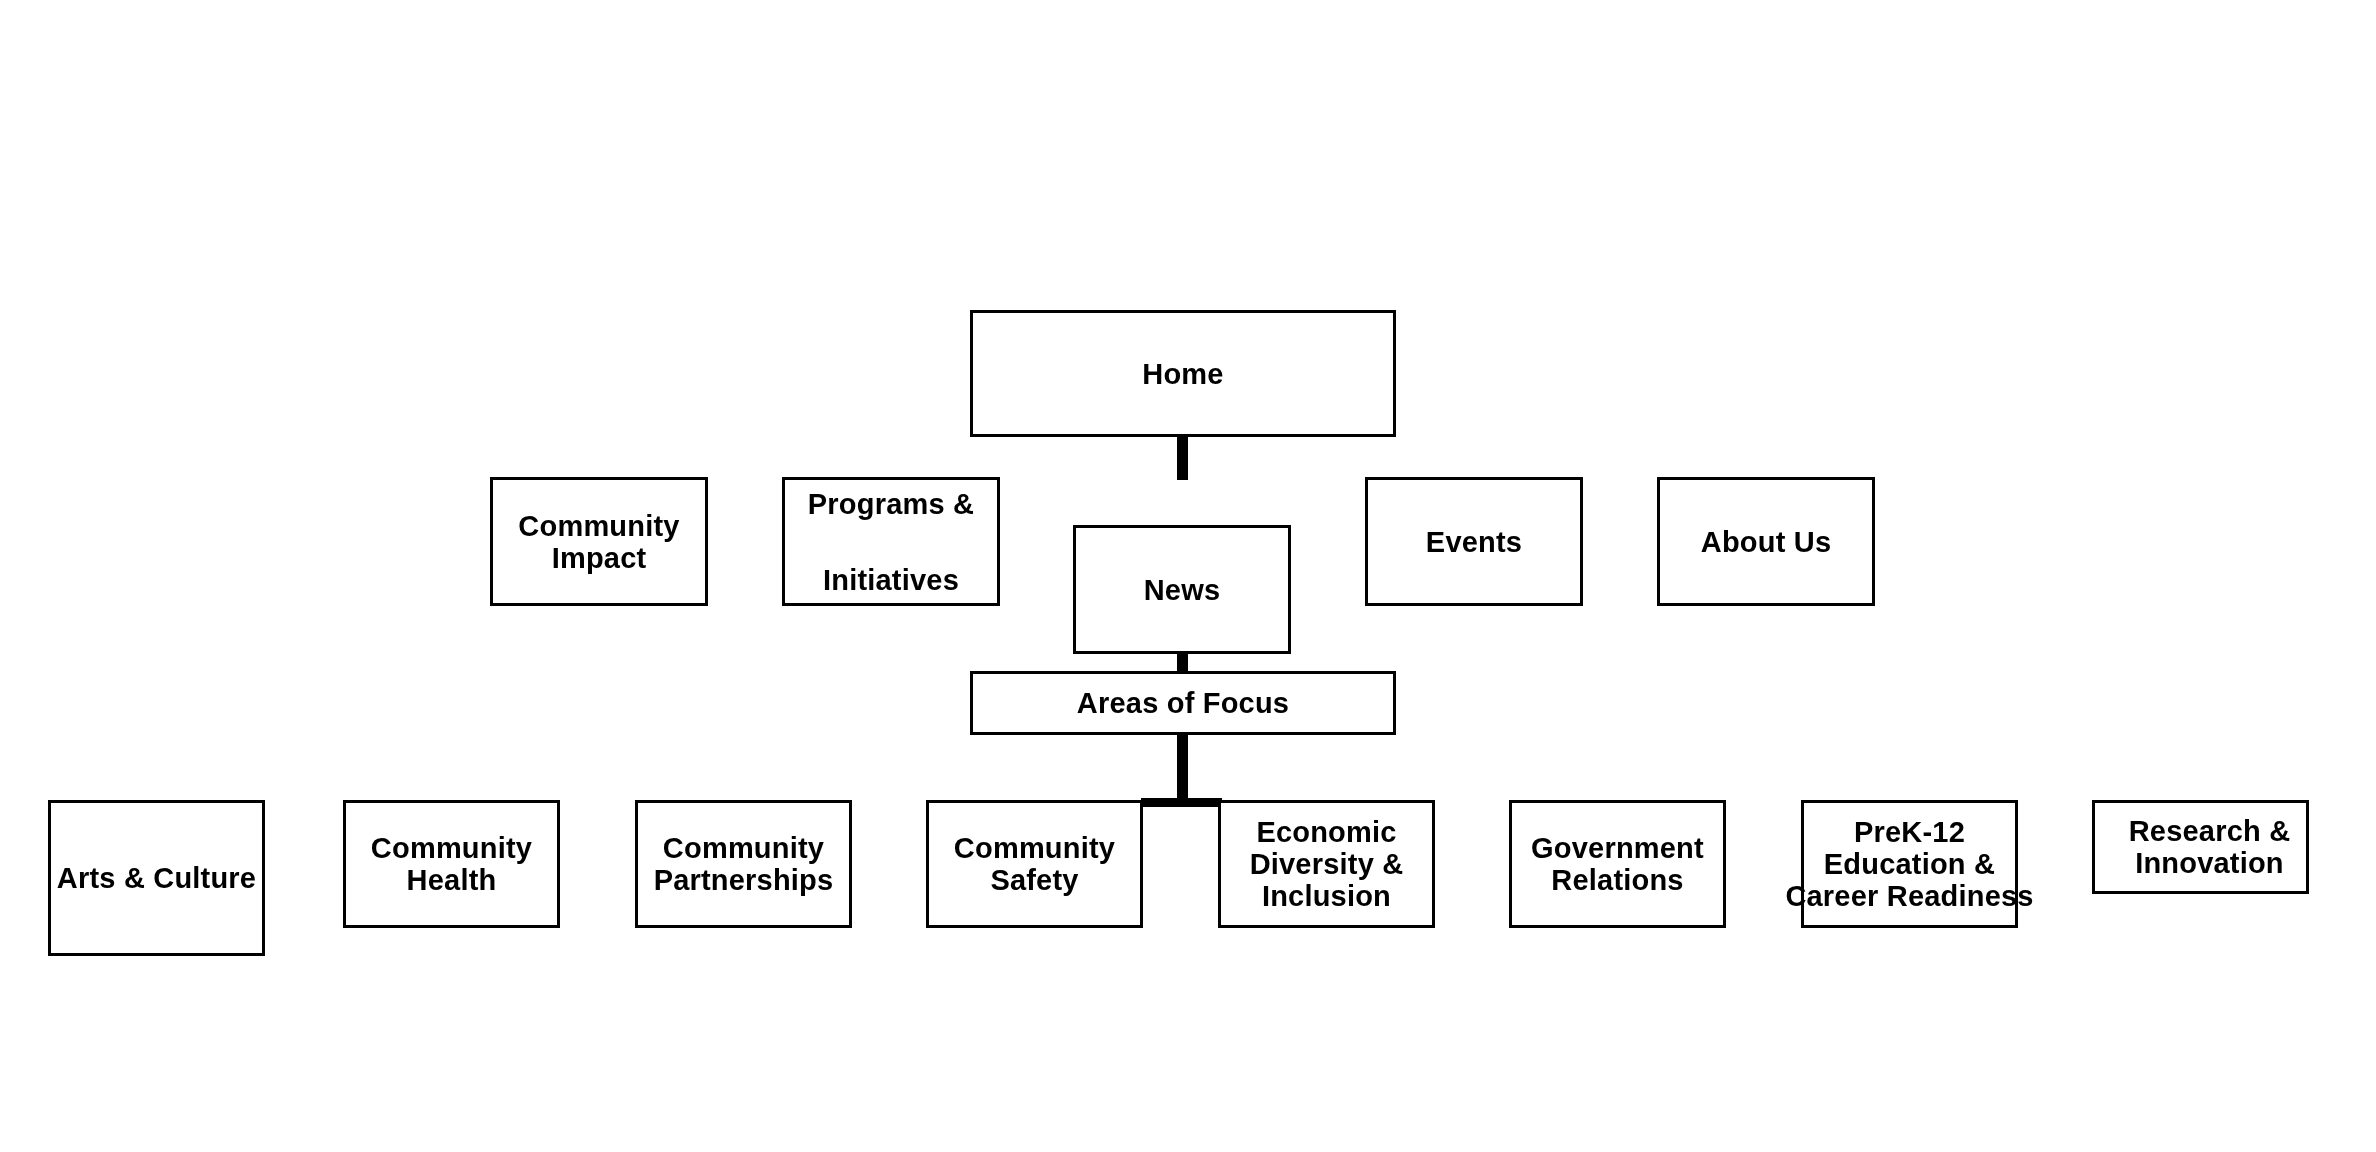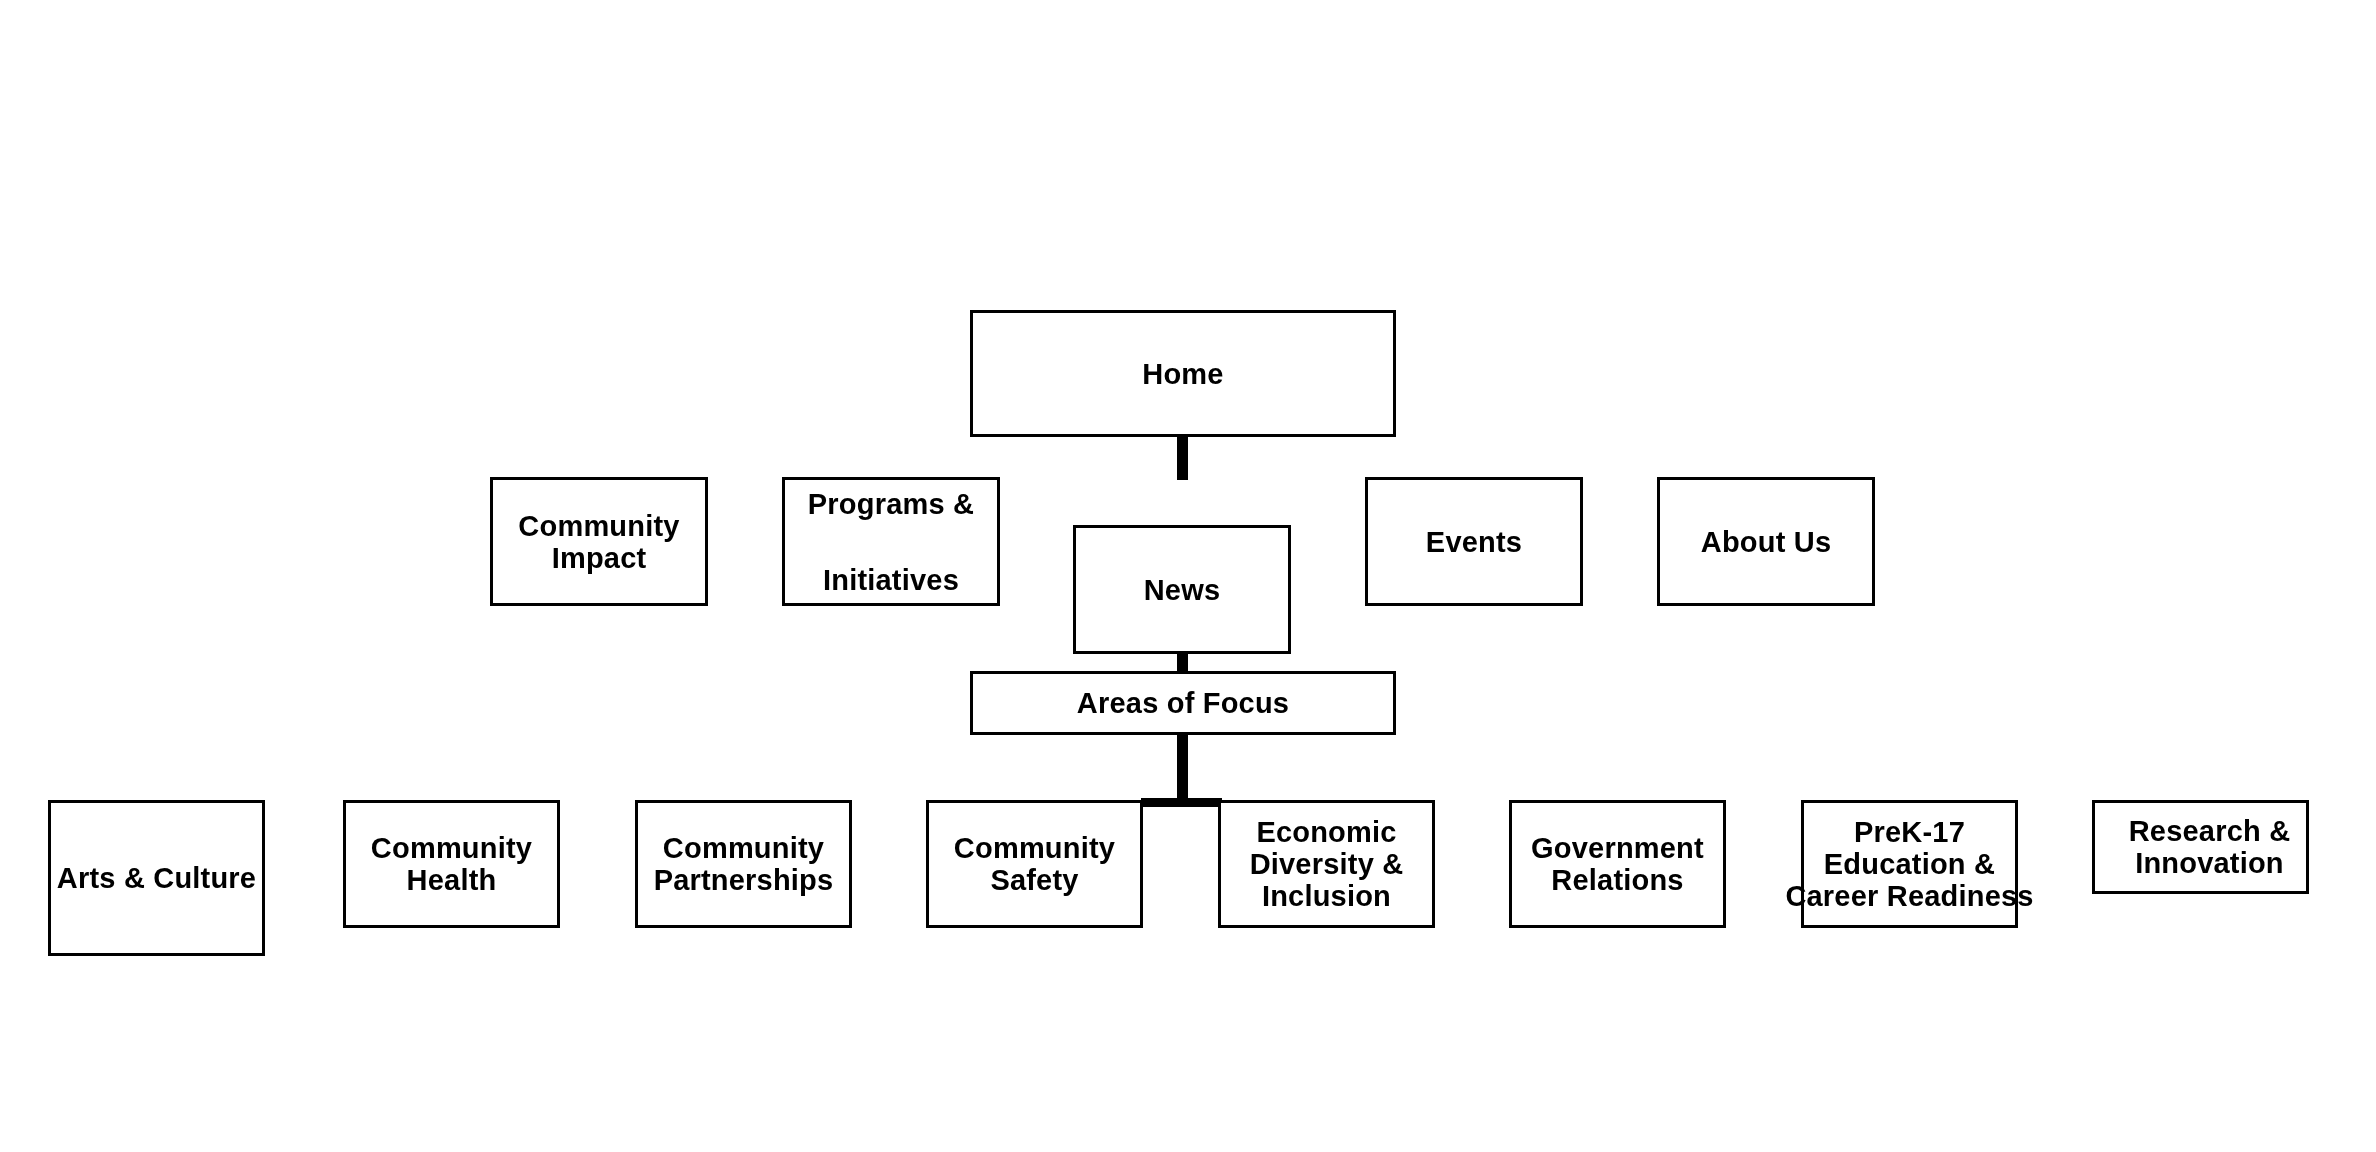--- a/index.html
+++ b/index.html
@@ -100,21 +100,21 @@
   <div class="node" style="left:1218px; top:800px; width:217px; height:128px;">
       <div class="ln">Economic</div>
       <div class="ln">Diversity &amp;</div>
       <div class="ln">Inclusion</div>
     </div>
   <div class="node" style="left:1509px; top:800px; width:217px; height:128px;text-align:center;">
       <div class="ln">Government</div>
       <div class="ln">Relations</div>
     </div>
   <div class="node" style="left:1801px; top:800px; width:217px; height:128px;">
-      <div class="ln">PreK-17</div>
+      <div class="ln">PreK-12</div>
       <div class="ln">Education &amp;</div>
       <div class="ln">Career Readiness</div>
     </div>
   <div class="node" style="left:2092px; top:800px; width:217px; height:94px;padding-left:18px;">
       <div class="ln">Research &amp;</div>
       <div class="ln">Innovation</div>
     </div>
 
 </div>
 

